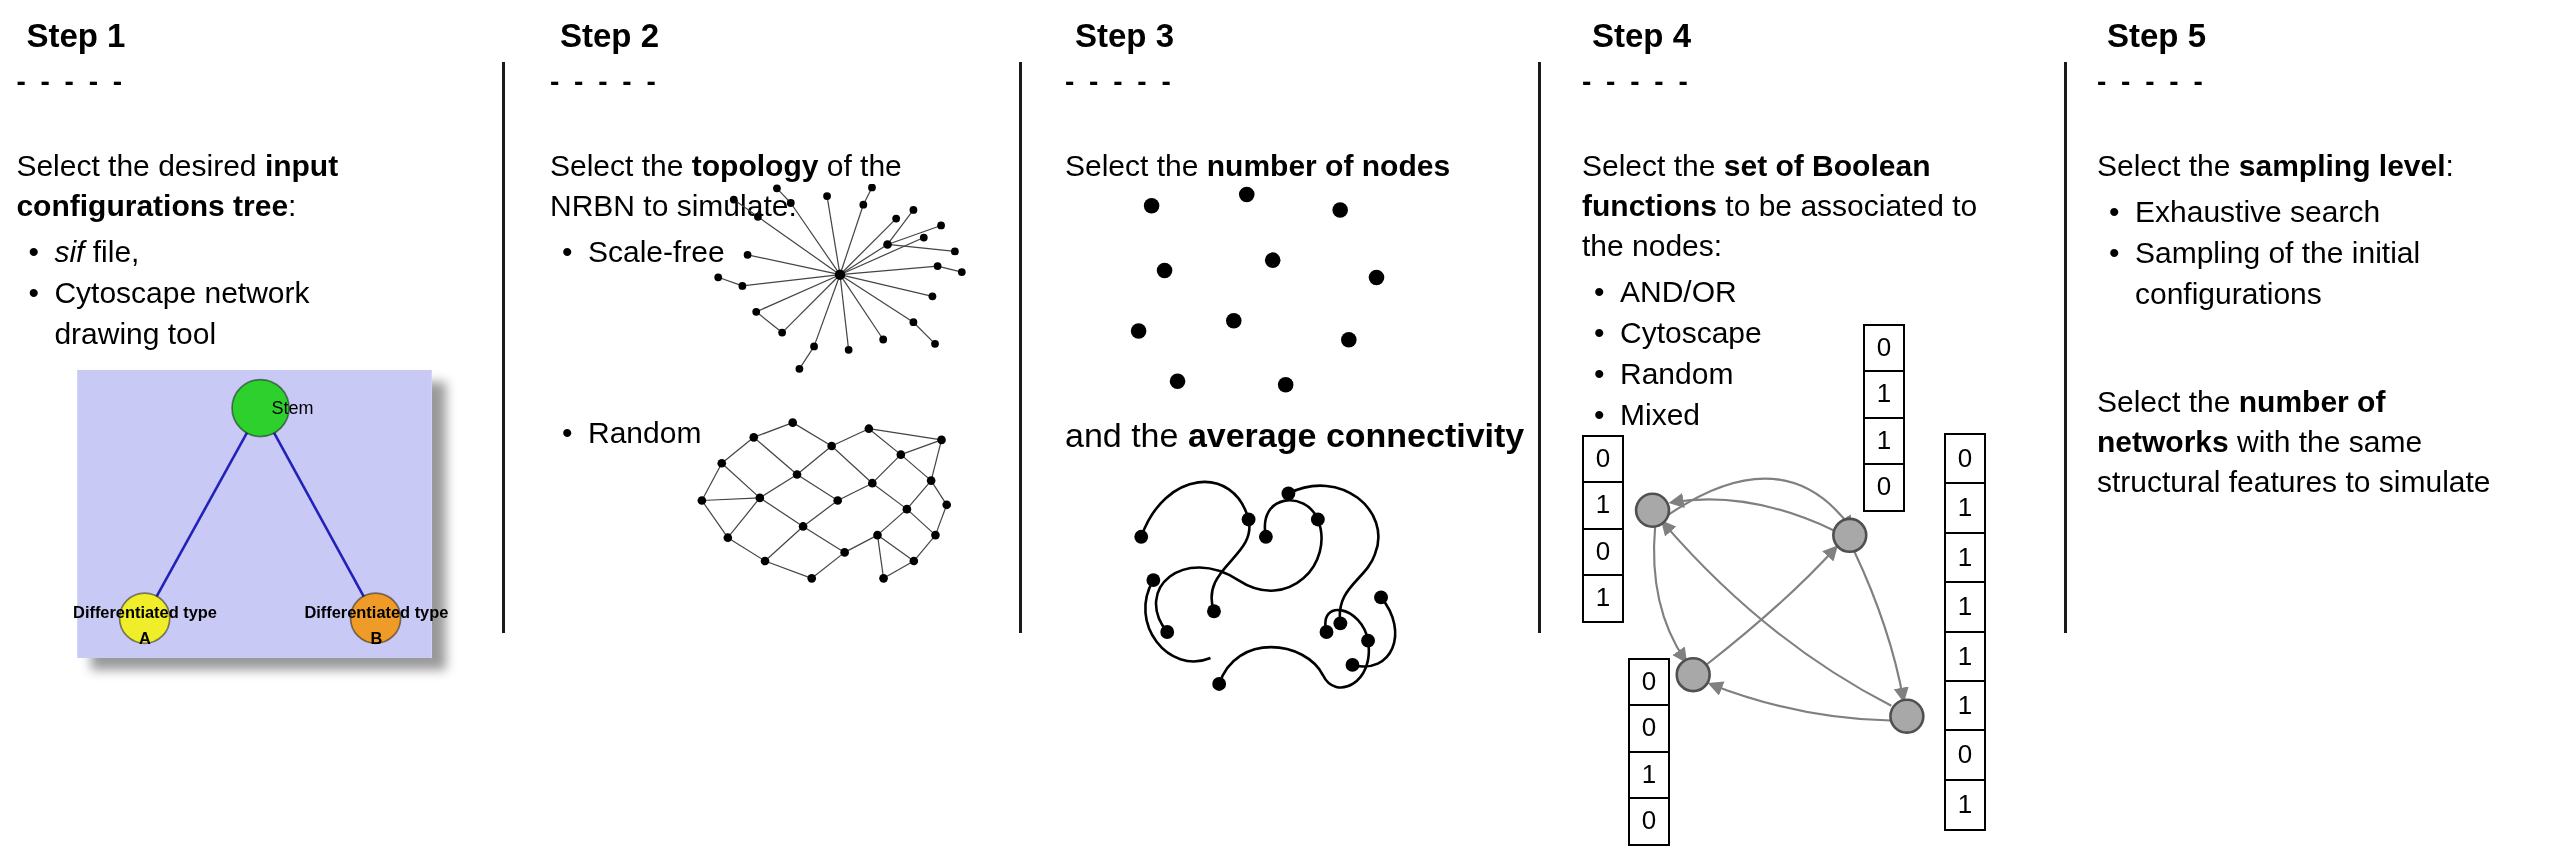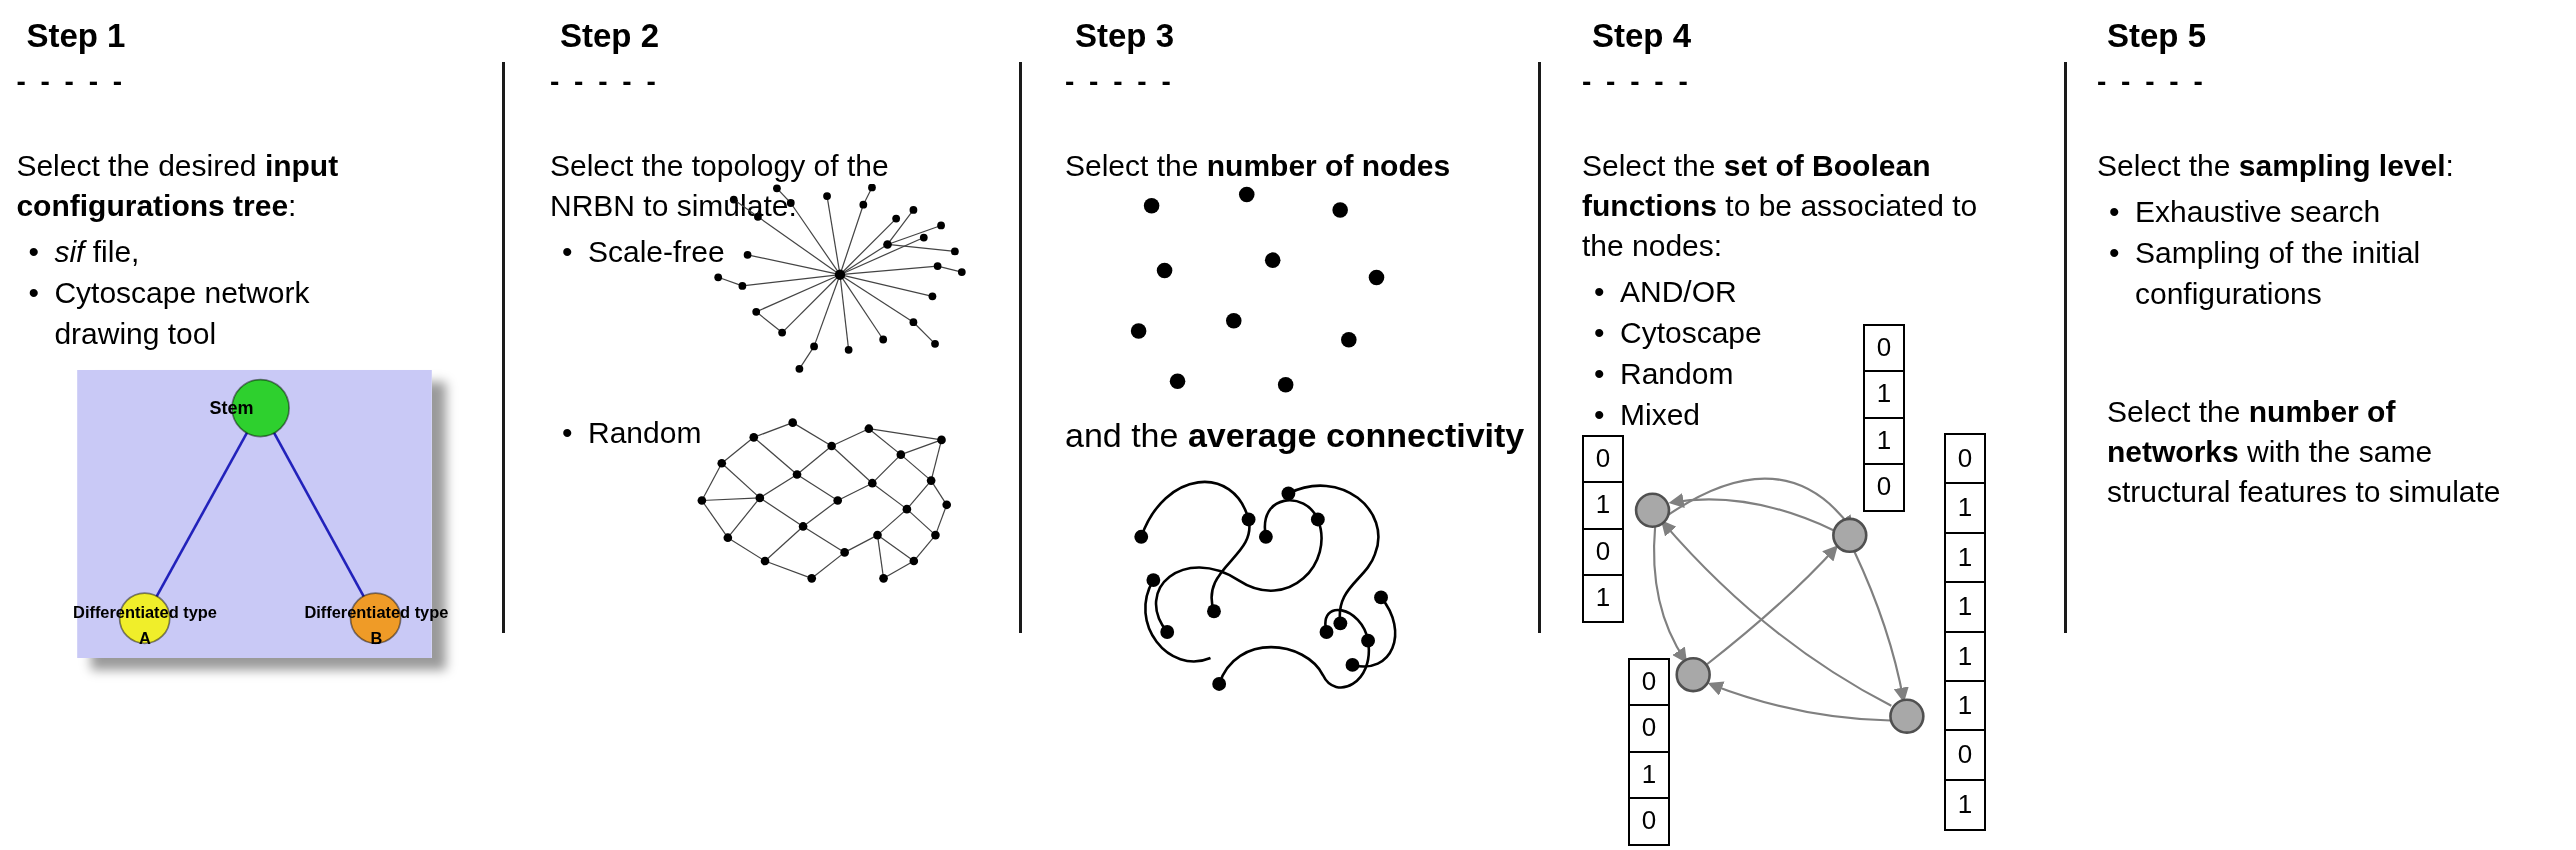--- a/index.html
+++ b/index.html
@@ -9,27 +9,27 @@
   .col{position:absolute;top:7px;}
   .step-title{margin:10px;font-size:33px;line-height:38px;font-weight:700;}
   .dashes{margin-top:7px;font-size:28px;font-weight:700;letter-spacing:3.5px;line-height:33px;}
   .intro{margin:48px 0 0 0;font-size:30px;line-height:40px;}
   .bullets{list-style:none;margin:5.2px 0 0 0;padding:0;}
   .bullet{display:flex;font-size:30px;line-height:41px;}
   .marker{flex:0 0 26px;width:26px;margin-left:12px;}
   .btext{flex:1;}
   .bullet-abs{position:absolute;left:0;top:405px;width:346px;}
   .intro2{position:absolute;left:0;top:408px;font-size:34px;line-height:40px;margin:0;}
-  .para2{position:absolute;left:0;top:375px;font-size:30px;line-height:40px;margin:10px;}
+  .para2{position:absolute;left:0;top:375px;font-size:30px;line-height:40px;margin:0;}
   
   .tree-fig{position:absolute;left:61px;top:363px;width:355px;height:288px;
             box-shadow:14px 12px 10.4px rgba(0,0,0,0.40);}
   .tree-fig svg{position:absolute;left:0;top:0;}
-  .stem-label{position:absolute;left:132px;top:28px;width:104px;text-align:left;
-              font-size:18px;font-weight:700;}
+  .stem-label{position:absolute;left:132px;top:28px;width:104px;text-align:right;
+              font-size:18px;font-weight:400;}
   .nodelabel{position:absolute;width:156px;text-align:center;font-size:16.4px;
              font-weight:700;line-height:26px;}
   .nodelabel.a{left:-10.4px;top:229px;}
   .nodelabel.b{left:221px;top:229px;}
   
   .sf-fig{position:absolute;left:156px;top:177px;}
   .rn-fig{position:absolute;left:130px;top:394px;}
   .dots-fig{position:absolute;left:52px;top:177px;}
   .tg-fig{position:absolute;left:52px;top:450px;}
   
@@ -75,21 +75,21 @@
       </svg>
       <div class="stem-label">Stem</div>
       <div class="nodelabel a">Differentiated type A</div>
       <div class="nodelabel b">Differentiated type B</div>
     </div>
   </section>
 
   <section class="col" style="left:550px;width:459px">
     <h2 class="step-title">Step 2</h2>
     <div class="dashes">- - - - -</div>
-    <p class="intro"><span>Select the </span><span style="font-weight: 400;">topology</span><span> of the</span><br><span>NRBN to simulate:</span></p>
+    <p class="intro"><span>Select the </span><span style="font-weight: 700;">topology</span><span> of the</span><br><span>NRBN to simulate:</span></p>
     <ul class="bullets">
       <li class="bullet">
         <span class="marker">•</span>
         <span class="btext"><span>Scale-free</span></span>
       </li>
     </ul>
     <div class="bullet bullet-abs">
       <span class="marker">•</span>
       <span class="btext"><span>Random</span></span>
     </div>

